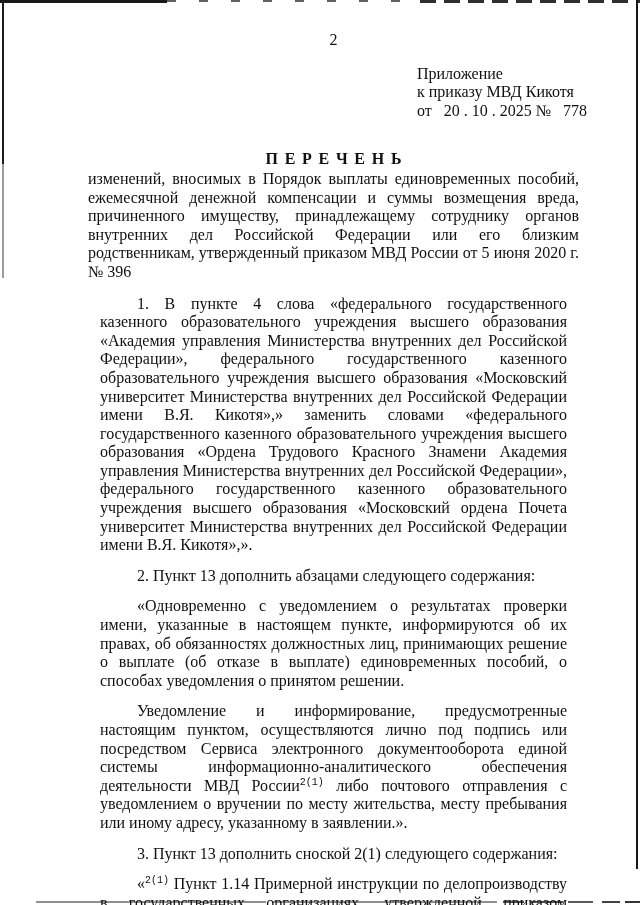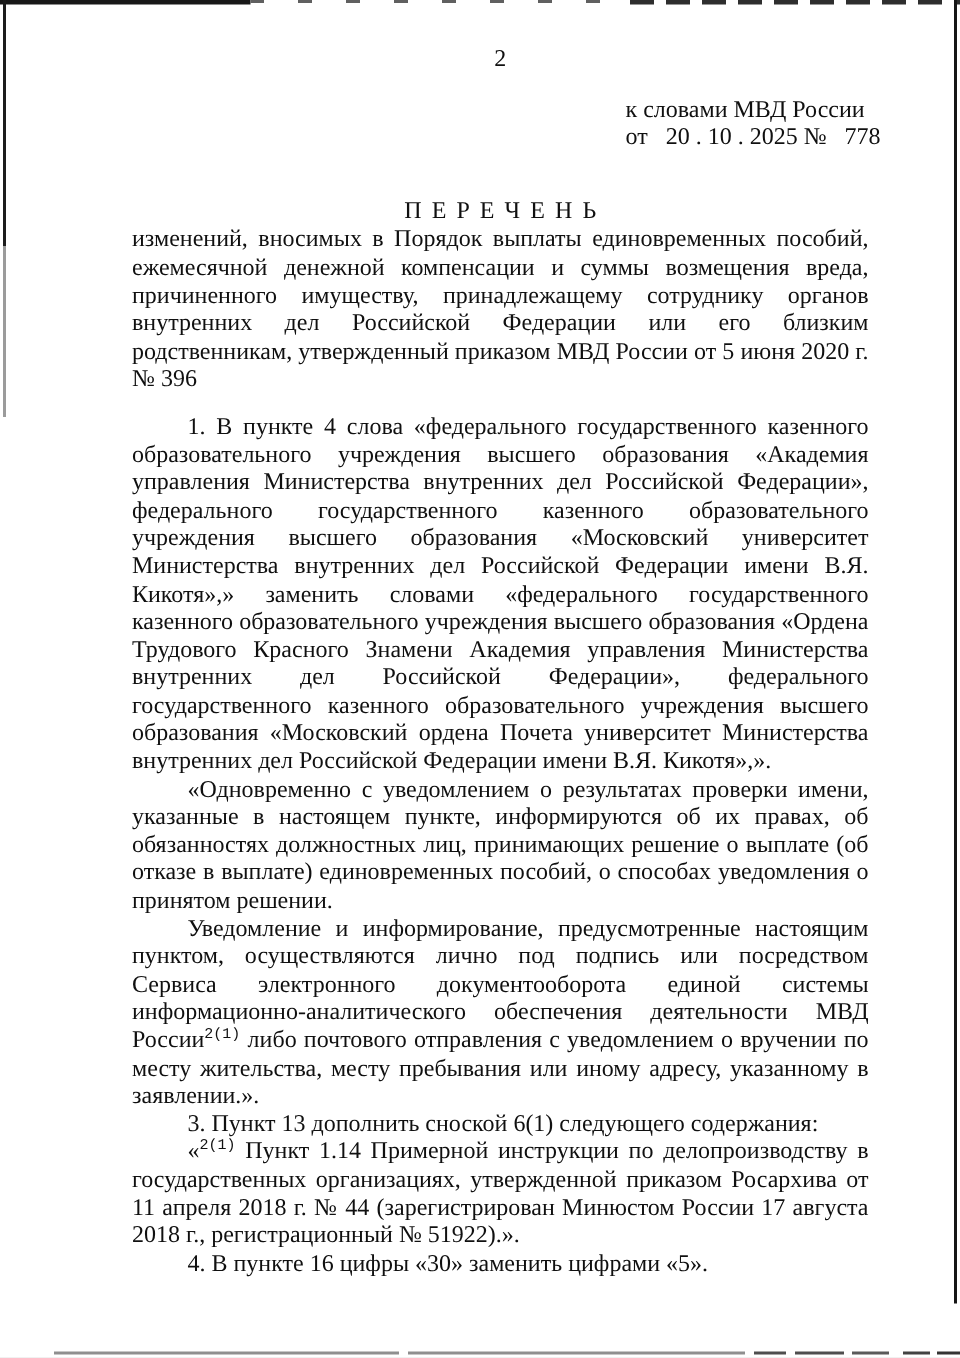--- a/index.html
+++ b/index.html
@@ -35,32 +35,32 @@
     left: 88px; top: 0;
     width: 491px;
     font-size: 16px;
     line-height: 18.6px;
   }
   .page-number { margin-top: 31px; text-align: center; }
   .appendix { margin-top: 15px; margin-left: 329px; white-space: nowrap; }
   .doc-title {
     margin-top: 30px;
     text-align: center;
-    font-weight: normal;
+    font-weight: bold;
     letter-spacing: 0.42em;
     text-indent: 0.42em;
   }
   .subtitle {
     margin: 1px 0 0 0;
     font-weight: normal;
     text-align: justify;
   }
   .body-text { margin-top: 13px; }
   .body-text p {
-    margin: 0;
+    margin: 12px;
     text-indent: 37px;
     text-align: justify;
   }
   sup { font-size: 10px; line-height: 0; vertical-align: super; font-family: Liberation Mono, monospace; }
 </style>
 </head>
 <body>
 
 <div class="page">
 
@@ -69,31 +69,33 @@
   <div class="edge edge-top-dash2"></div>
   <div class="edge edge-left"></div>
   <div class="edge edge-right"></div>
   <div class="edge edge-bottom"></div>
 
   <div class="content">
 
     <div class="page-number">2</div>
 
     <div class="appendix">
-      <div>к словами МВД России</div>
+      <div>Приложение</div>
+      <div>к приказу МВД Кикотя</div>
       <div>от &nbsp;&nbsp;20 . 10 . 2025 №&nbsp;&nbsp; 778</div>
     </div>
 
     <div class="doc-title">ПЕРЕЧЕНЬ</div>
 
     <p class="subtitle">изменений, вносимых в Порядок выплаты единовременных пособий, ежемесячной денежной компенсации и суммы возмещения вреда, причиненного имуществу, принадлежащему сотруднику органов внутренних дел Российской Федерации или его близким родственникам, утвержденный приказом МВД России от 5 июня 2020 г. № 396</p>
 
     <div class="body-text">
       <p>1. В пункте 4 слова «федерального государственного казенного образовательного учреждения высшего образования «Академия управления Министерства внутренних дел Российской Федерации», федерального государственного казенного образовательного учреждения высшего образования «Московский университет Министерства внутренних дел Российской Федерации имени В.Я. Кикотя»,» заменить словами «федерального государственного казенного образовательного учреждения высшего образования «Ордена Трудового Красного Знамени Академия управления Министерства внутренних дел Российской Федерации», федерального государственного казенного образовательного учреждения высшего образования «Московский ордена Почета университет Министерства внутренних дел Российской Федерации имени В.Я. Кикотя»,».</p>
+      <p>2. Пункт 13 дополнить абзацами следующего содержания:</p>
       <p>«Одновременно с уведомлением о результатах проверки имени, указанные в настоящем пункте, информируются об их правах, об обязанностях должностных лиц, принимающих решение о выплате (об отказе в выплате) единовременных пособий, о способах уведомления о принятом решении.</p>
       <p><span>Уведомление и информирование, предусмотренные настоящим пунктом, осуществляются лично под подпись или посредством Сервиса электронного документооборота единой системы информационно-аналитического обеспечения деятельности МВД России</span><sup>2(1)</sup> <span>либо почтового отправления с уведомлением о вручении по месту жительства, месту пребывания или иному адресу, указанному в заявлении.».</span></p>
-      <p>3. Пункт 13 дополнить сноской 6(1) следующего содержания:</p>
+      <p>3. Пункт 13 дополнить сноской 2(1) следующего содержания:</p>
       <p><span>«</span><sup>2(1)</sup> <span>Пункт 1.14 Примерной инструкции по делопроизводству в государственных организациях, утвержденной приказом Росархива от 11 апреля 2018 г. № 44 (зарегистрирован Минюстом России 17 августа 2018 г., регистрационный № 51922).».</span></p>
       <p>4. В пункте 16 цифры «30» заменить цифрами «5».</p>
     </div>
 
   </div>
 </div>
 
 </body></html>

